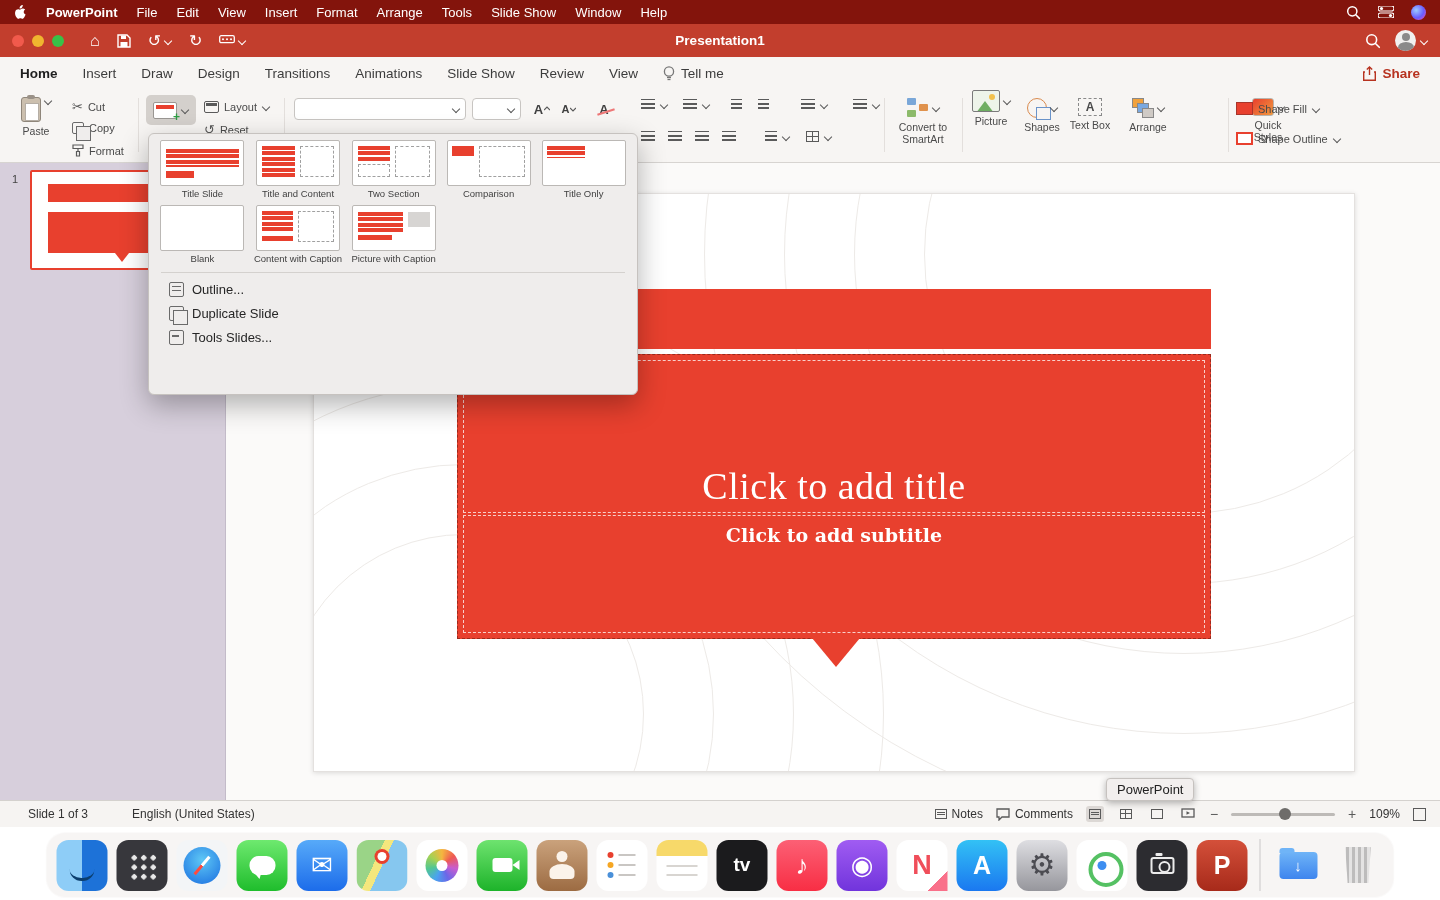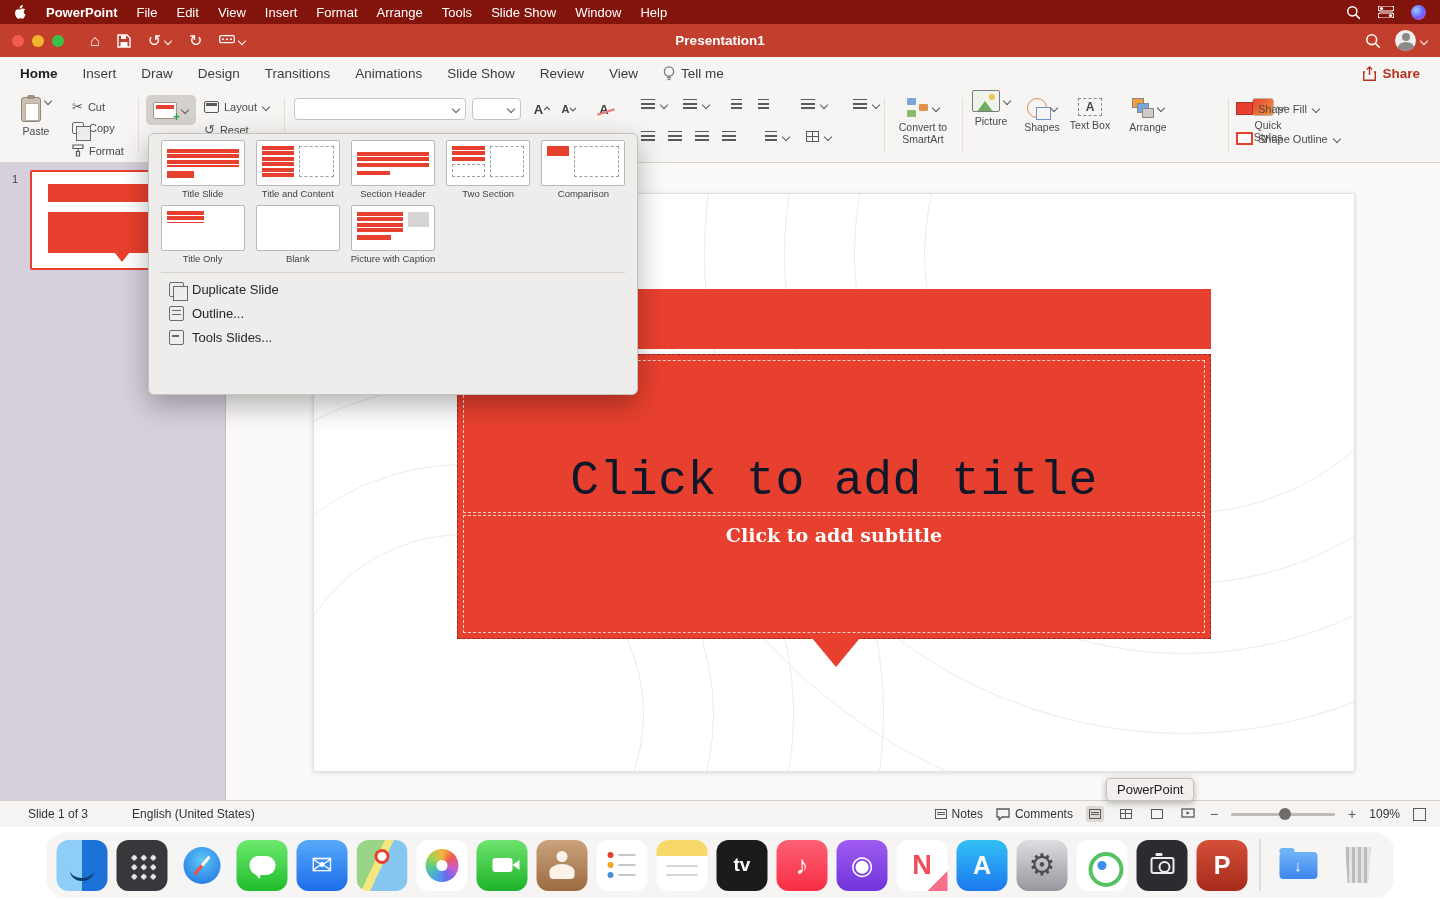--- a/index.html
+++ b/index.html
@@ -102,21 +102,21 @@
 .mini-band{position:absolute;left:9%;top:13%;width:82%;height:18%;background:#e8402e}
 .mini-box{position:absolute;left:9%;top:42%;width:82%;height:42%;background:#e8402e}
 .mini-ptr{position:absolute;left:46%;top:84%;width:0;height:0;border-left:7px solid transparent;border-right:7px solid transparent;border-top:9px solid #e8402e}
 
 .editor{position:absolute;left:226px;top:163px;width:1214px;height:637px;background:#fbfaf9;z-index:5;overflow:hidden}
 .slide{position:absolute;left:87px;top:30px;width:1042px;height:579px;background:#fff;border:1px solid #e4e1df;box-shadow:0 1px 5px rgba(0,0,0,.13);overflow:hidden}
 .circle{position:absolute;border:1px solid #edeae7;border-radius:50%}
 .band{position:absolute;left:143px;top:95px;width:754px;height:60px;background:#e8402e}
 .mainbox{position:absolute;left:143px;top:160px;width:754px;height:285px;background:#e8402e;border:1px dashed #9c2a1c}
 .title-area{position:absolute;left:5px;right:5px;top:5px;height:153px;border:1.5px dashed rgba(255,255,255,.75);display:flex;align-items:flex-end;justify-content:center;padding-bottom:4px}
-.title-text{font-family:Liberation Mono, monospace;font-size:48px;color:#0f172a;letter-spacing:.5px}
+.title-text{font-family:Liberation Serif, serif;font-size:38px;color:#ffffff;letter-spacing:.5px}
 .subtitle-area{position:absolute;left:5px;right:5px;top:160px;bottom:5px;border:1.5px dashed rgba(255,255,255,.75);text-align:center;padding-top:8px}
 .subtitle-text{font-family:"DejaVu Serif",serif;font-size:19px;font-weight:700;color:#fff}
 .pointer{position:absolute;left:498px;top:444px;width:0;height:0;border-left:24px solid transparent;border-right:24px solid transparent;border-top:29px solid #e8402e}
 
 
 .statusbar{position:absolute;left:0;top:800px;width:100%;height:27px;background:#f6f4f2;border-top:1px solid #d4d1ce;display:flex;align-items:center;font-size:12px;color:#333;z-index:45;padding:0 14px 0 28px}
 .sb-left{display:flex;gap:44px}
 .sb-right{margin-left:auto;display:flex;align-items:center;gap:13px}
 .sb-item{display:flex;align-items:center;gap:5px}
 .viewic{width:18px;height:16px;display:flex;align-items:center;justify-content:center;border-radius:3px}
@@ -522,27 +522,20 @@
     </div>
     <div class="cell">
       <div class="thumb">
           <span class="lt striped" style="left:6%;top:12%;width:40%;height:70%"></span>
           <span class="ld" style="left:52%;top:12%;width:42%;height:70%"></span>
         </div>
       <div class="clabel">Title and Content</div>
     </div>
     <div class="cell">
       <div class="thumb">
-          <span class="lt striped" style="left:6%;top:26%;width:88%;height:34%"></span>
-          <span class="lt" style="left:6%;top:68%;width:40%;height:9%"></span>
-        </div>
-      <div class="clabel">Section Header</div>
-    </div>
-    <div class="cell">
-      <div class="thumb">
           <span class="lt striped" style="left:6%;top:12%;width:40%;height:34%"></span>
           <span class="ld" style="left:6%;top:52%;width:40%;height:30%"></span>
           <span class="ld" style="left:52%;top:12%;width:42%;height:70%"></span>
         </div>
       <div class="clabel">Two Section</div>
     </div>
     <div class="cell">
       <div class="thumb">
           <span class="lt" style="left:6%;top:12%;width:26%;height:22%"></span>
           <span class="ld" style="left:38%;top:12%;width:56%;height:70%"></span>
@@ -551,38 +544,46 @@
     </div>
     <div class="cell">
       <div class="thumb">
           <span class="lt striped" style="left:6%;top:12%;width:46%;height:26%"></span>
         </div>
       <div class="clabel">Title Only</div>
     </div>
     <div class="cell">
       <div class="thumb"></div>
       <div class="clabel">Blank</div>
+    </div>
+    <div class="cell">
+      <div class="thumb">
+          <span class="lt striped" style="left:6%;top:12%;width:38%;height:50%"></span>
+          <span class="lt" style="left:6%;top:68%;width:38%;height:11%"></span>
+          <span class="ld" style="left:50%;top:12%;width:44%;height:70%"></span>
+        </div>
+      <div class="clabel">Content with Caption</div>
     </div>
     <div class="cell">
       <div class="thumb">
           <span class="lt striped" style="left:6%;top:14%;width:56%;height:44%"></span>
           <span class="lp" style="left:68%;top:14%;width:26%;height:34%"></span>
           <span class="lt" style="left:6%;top:66%;width:42%;height:12%"></span>
         </div>
       <div class="clabel">Picture with Caption</div>
     </div>
   </div>
   <div class="dd-sep"></div>
   <div class="mi">
+    <span class="mi-ic doc"></span>
+    <span>Outline...</span>
+  </div>
+  <div class="mi">
     <span class="mi-ic dup"></span>
     <span>Duplicate Slide</span>
-  </div>
-  <div class="mi">
-    <span class="mi-ic doc"></span>
-    <span>Outline...</span>
   </div>
   <div class="mi">
     <span class="mi-ic reuse"></span>
     <span>Tools Slides...</span>
   </div>
 </div>
 
 <div class="statusbar">
   <div class="sb-left">
     <span>Slide 1 of 3</span>

